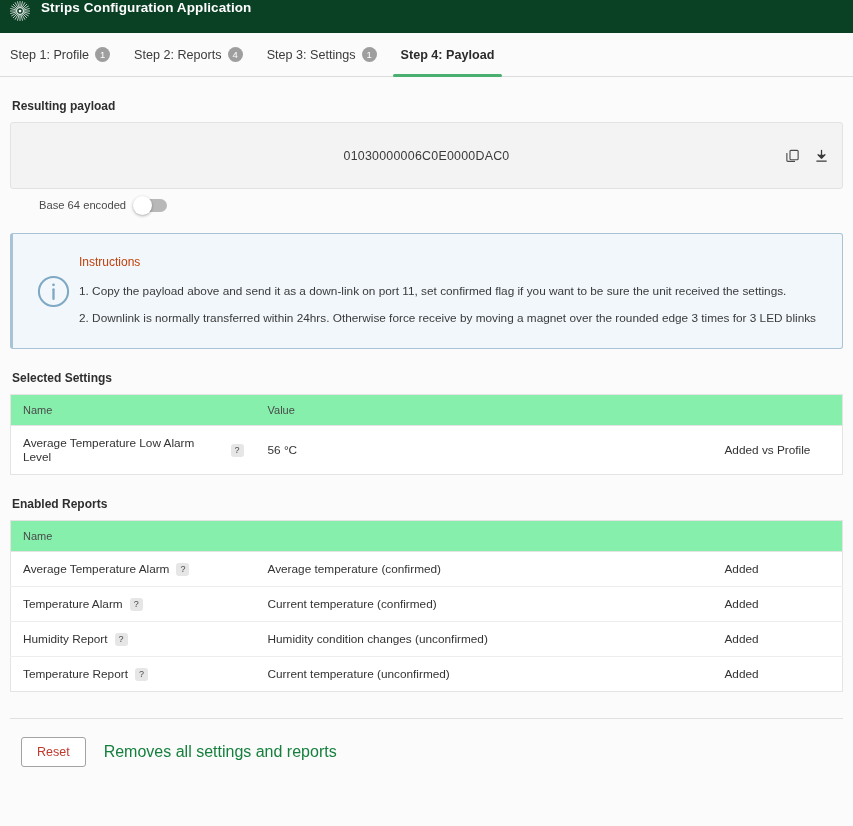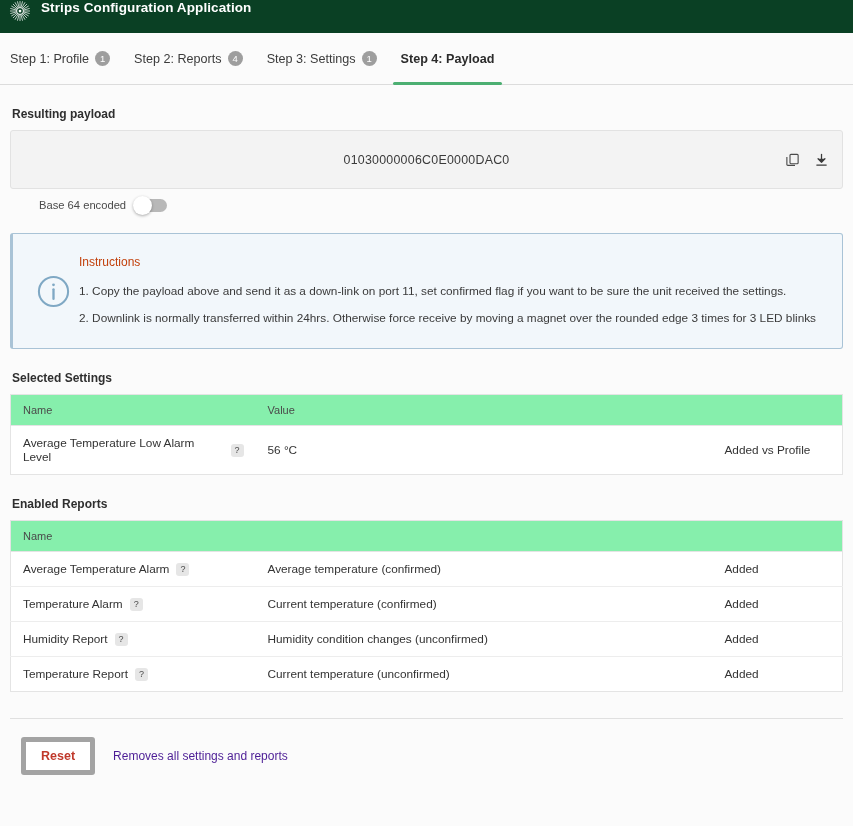--- a/index.html
+++ b/index.html
@@ -25,21 +25,21 @@
     color: #ffffff;
     font-size: 13.5px;
     font-weight: bold;
     margin-left: 10px;
     letter-spacing: 0.1px;
     white-space: nowrap;
   }
 
   
   #tab-bar {
-    height: 52px;
+    height: 44px;
     display: flex;
     align-items: stretch;
     padding: 0 10px;
     border-bottom: 1px solid #dcdcdc;
     background: #fbfbfb;
   }
   .tab {
     display: flex;
     align-items: center;
     gap: 6px;
@@ -79,21 +79,21 @@
   .section-label {
     font-size: 12px;
     font-weight: bold;
     color: #2f2f2f;
     margin: 22px 0 9px 2px;
   }
 
   
   #payload-box {
     position: relative;
-    height: 59px;
+    height: 67px;
     background: #f3f3f3;
     border: 1px solid #e2e2e2;
     border-radius: 3px;
     display: flex;
     align-items: center;
     justify-content: center;
   }
   #payload-value {
     font-size: 12.4px;
     color: #3a3a3a;
@@ -219,27 +219,26 @@
     padding: 18px 11px 0 11px;
     display: flex;
     align-items: center;
     gap: 18px;
   }
   #reset-button {
     font-family: "Liberation Sans", sans-serif;
     font-size: 12.5px;
     color: #c0392b;
     background: #ffffff;
-    border: 5px solid #a3a3a3;
+    border: 1px solid #a3a3a3;
     border-radius: 3px;
     padding: 7px 15px;
     cursor: pointer;
-    font-weight: bold;
-  }
-  #reset-hint { font-size: 12px; color: #4c1d95; }
+  }
+  #reset-hint { font-size: 16px; color: #15803d; }
 </style>
 </head>
 <body>
 
 <div id="app-header">
   <svg id="brand-logo" viewBox="0 0 48 48">
     <g stroke="#ffffff" stroke-width="1.6" stroke-linecap="round">
       <line x1="24" y1="24" x2="24" y2="3"></line>
       <line x1="24" y1="24" x2="29.4" y2="3.7"></line>
       <line x1="24" y1="24" x2="34.5" y2="5.8"></line>

